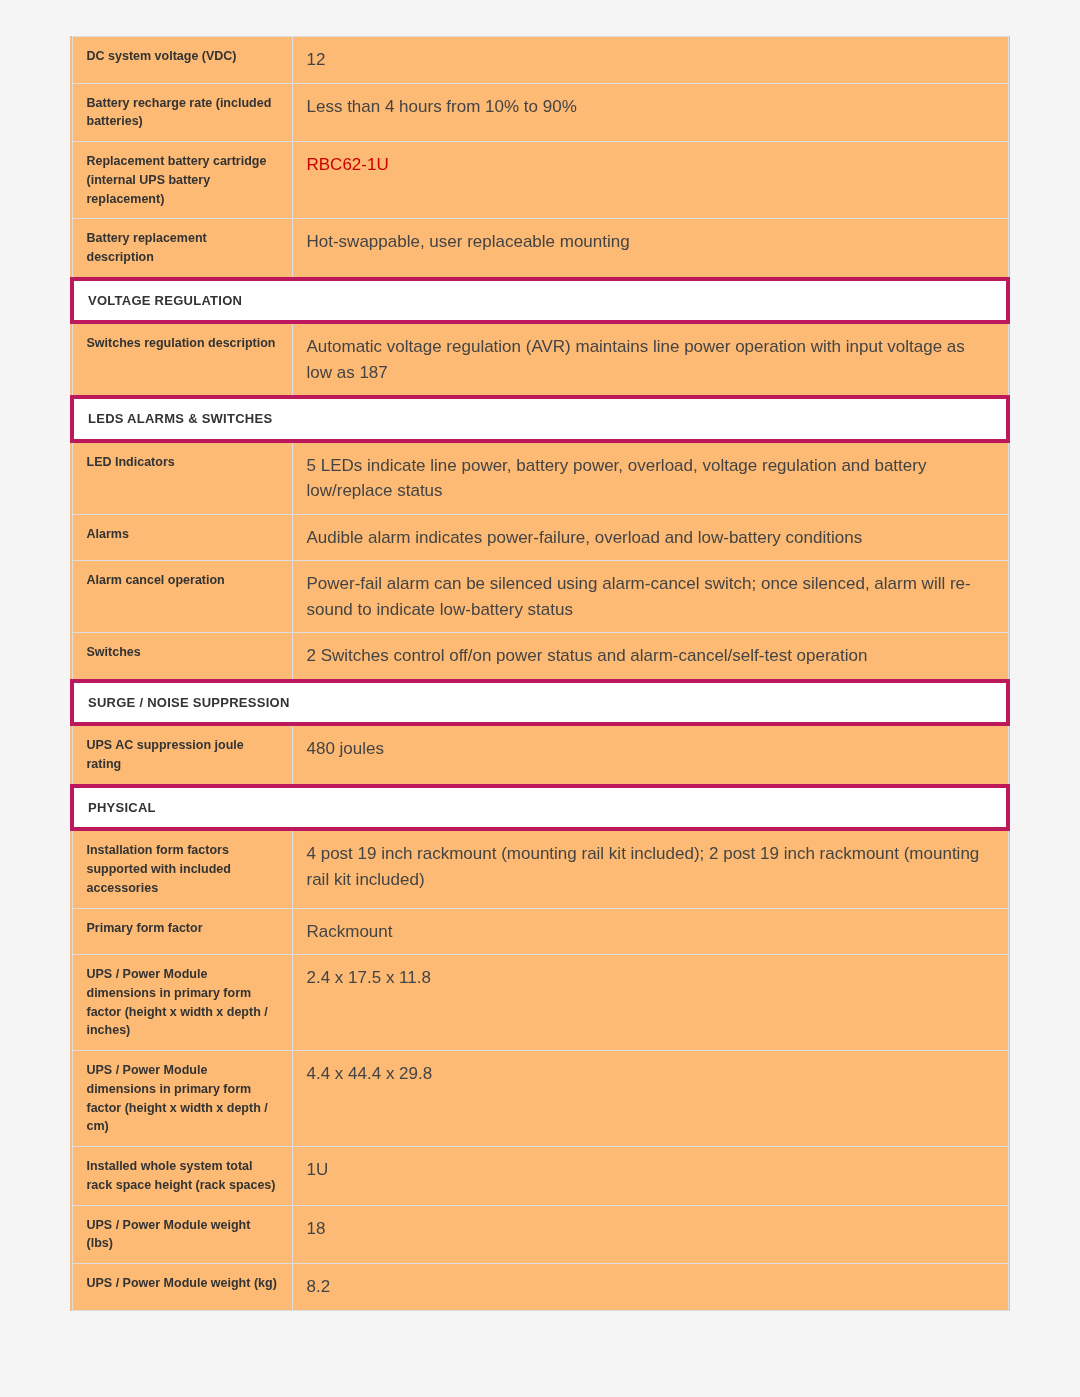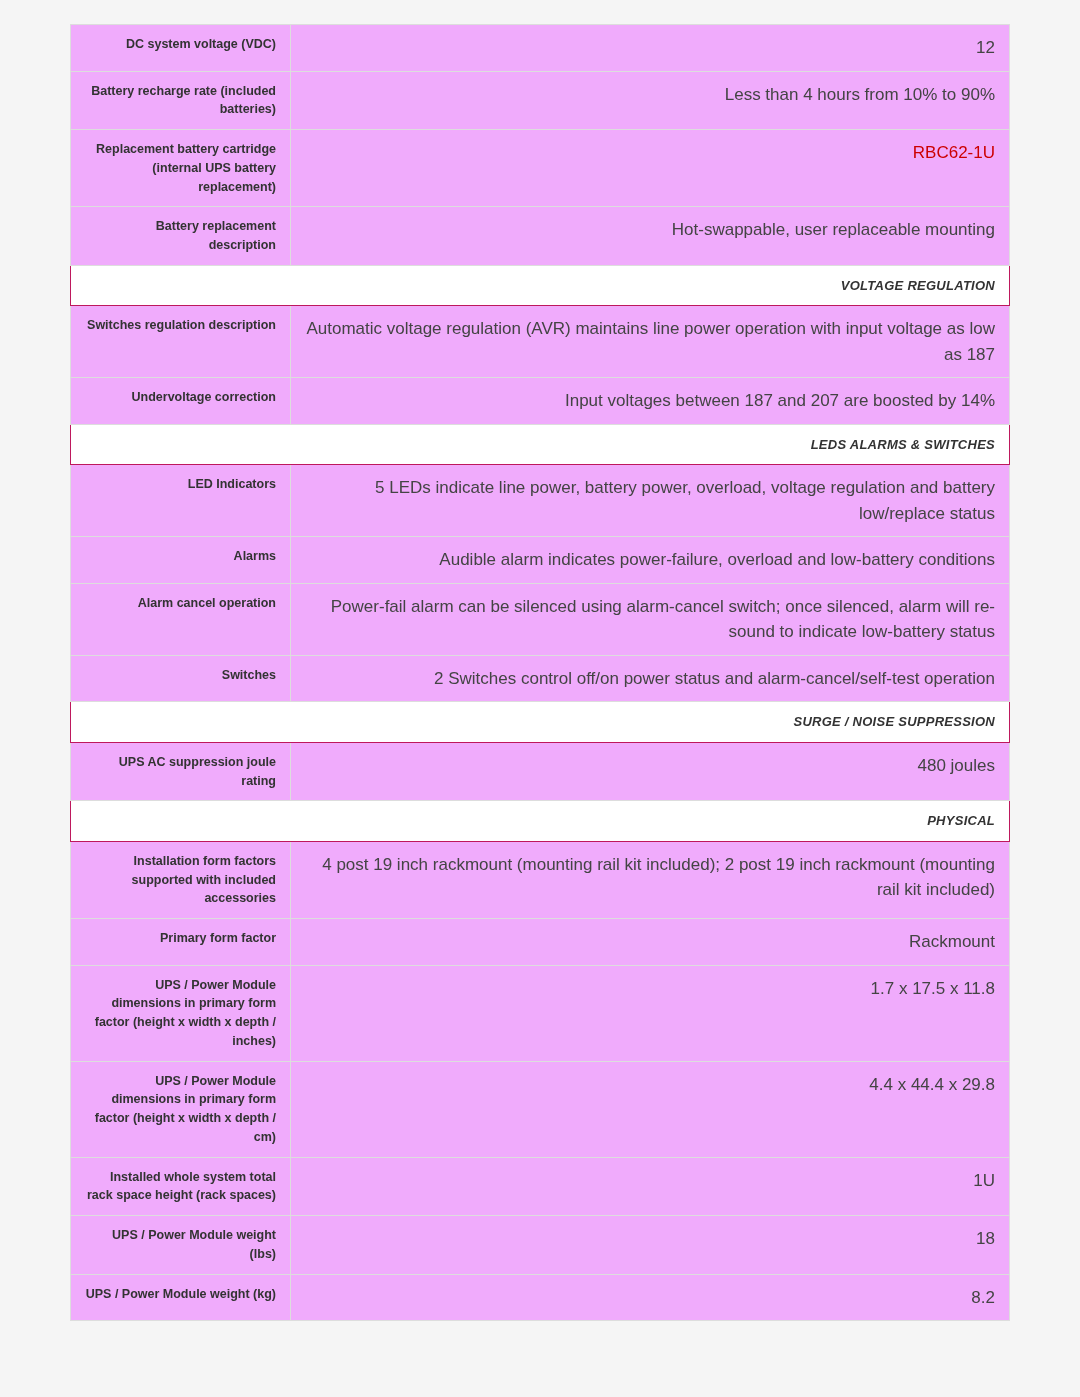--- a/index.html
+++ b/index.html
@@ -6,25 +6,24 @@
     body {
       font-family: Arial, Helvetica, sans-serif;
       font-size: 13px;
       background: #f5f5f5;
       color: #333;
       padding: 20px;
     }
     .spec-table {
       width: 100%;
       max-width: 940px;
-      margin: 4px auto;
+      margin: 16px auto;
       border-collapse: collapse;
-      background: #f0abfc;
+      background: #fdba74;
       border: 1px solid #ddd;
-      text-align: right;
     }
     .spec-table td {
       border: 1px solid #ddd;
       padding: 10px 14px;
       vertical-align: top;
       line-height: 1.5;
     }
     .spec-table .label-col {
       width: 220px;
       font-weight: bold;
@@ -32,24 +31,23 @@
     }
     .spec-table .value-col {
       font-size: 17px;
       color: #444;
     }
     .section-header td {
       background: #fff;
       font-weight: bold;
       font-size: 13px;
       padding: 10px 14px;
-      border: 1px solid #be185d;
+      border: 4px solid #be185d;
       text-transform: uppercase;
       letter-spacing: 0.02em;
-      font-style: italic;
     }
     .link {
       color: #c00;
       text-decoration: none;
     }
   </style>
 </head>
 <body>
 
 <table class="spec-table">
@@ -69,24 +67,20 @@
       <tr>
         <td class="label-col">Battery replacement description</td>
         <td class="value-col">Hot-swappable, user replaceable mounting</td>
       </tr>
       <tr class="section-header">
         <td colspan="2">VOLTAGE REGULATION</td>
       </tr>
       <tr>
         <td class="label-col">Switches regulation description</td>
         <td class="value-col">Automatic voltage regulation (AVR) maintains line power operation with input voltage as low as 187</td>
-      </tr>
-      <tr>
-        <td class="label-col">Undervoltage correction</td>
-        <td class="value-col">Input voltages between 187 and 207 are boosted by 14%</td>
       </tr>
       <tr class="section-header">
         <td colspan="2">LEDS ALARMS &amp; SWITCHES</td>
       </tr>
       <tr>
         <td class="label-col">LED Indicators</td>
         <td class="value-col">5 LEDs indicate line power, battery power, overload, voltage regulation and battery low/replace status</td>
       </tr>
       <tr>
         <td class="label-col">Alarms</td>
@@ -113,21 +107,21 @@
       <tr>
         <td class="label-col">Installation form factors supported with included accessories</td>
         <td class="value-col">4 post 19 inch rackmount (mounting rail kit included); 2 post 19 inch rackmount (mounting rail kit included)</td>
       </tr>
       <tr>
         <td class="label-col">Primary form factor</td>
         <td class="value-col">Rackmount</td>
       </tr>
       <tr>
         <td class="label-col">UPS / Power Module dimensions in primary form factor (height x width x depth / inches)</td>
-        <td class="value-col">1.7 x 17.5 x 11.8</td>
+        <td class="value-col">2.4 x 17.5 x 11.8</td>
       </tr>
       <tr>
         <td class="label-col">UPS / Power Module dimensions in primary form factor (height x width x depth / cm)</td>
         <td class="value-col">4.4 x 44.4 x 29.8</td>
       </tr>
       <tr>
         <td class="label-col">Installed whole system total rack space height (rack spaces)</td>
         <td class="value-col">1U</td>
       </tr>
       <tr>

